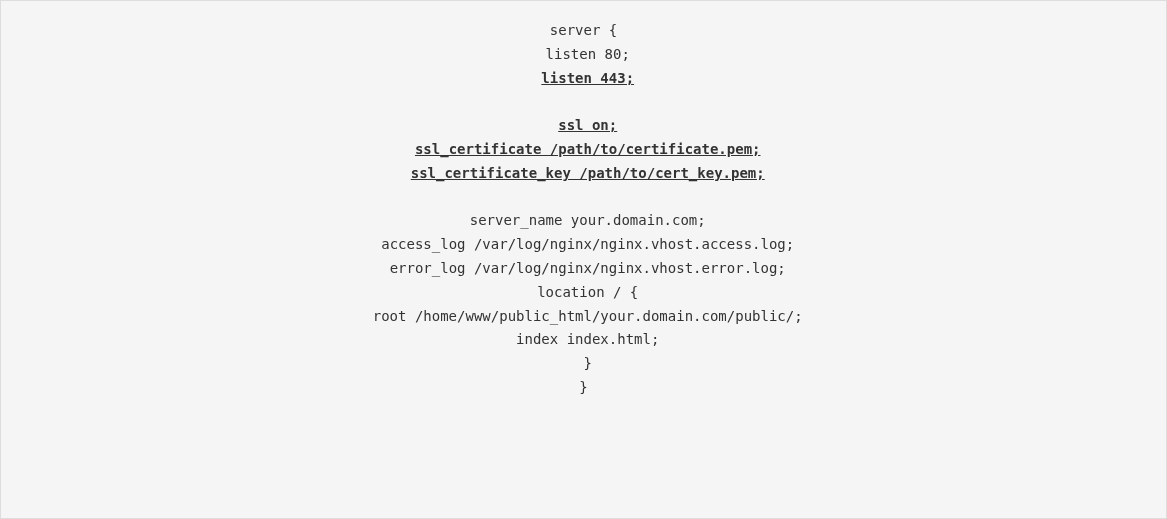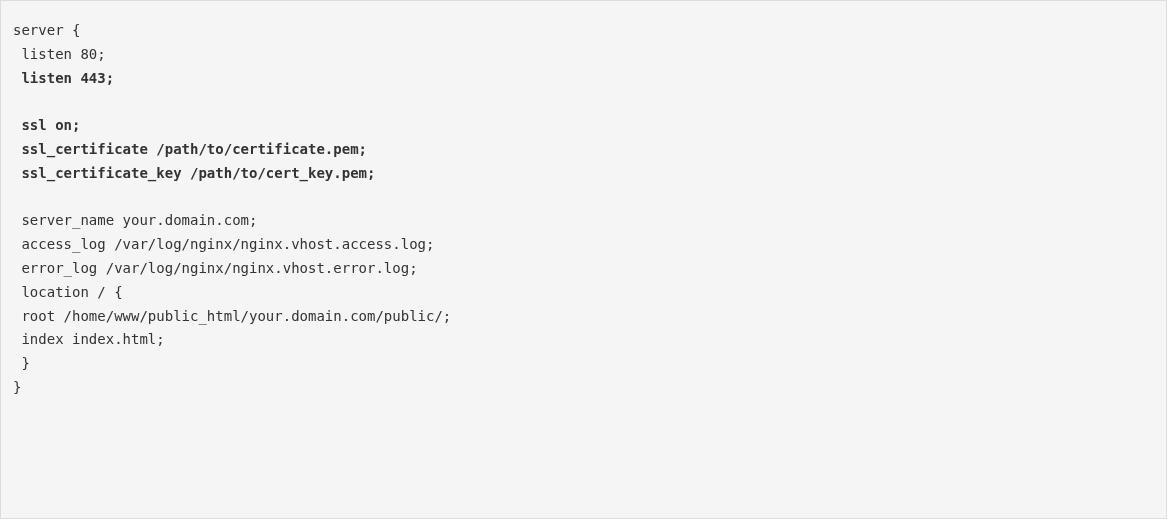--- a/index.html
+++ b/index.html
@@ -17,27 +17,29 @@
     }
     .code-block {
       background: #f5f5f5;
       border: 1px solid #dddddd;
       padding: 18px 12px;
       margin: 0;
       width: 1167px;
       min-height: 519px;
       white-space: pre;
       overflow-x: auto;
+      text-align: center;
     }
     .line {
       display: block;
     }
     .indent1 {
       padding-left: 1ch;
     }
     .bold {
       font-weight: bold;
+      text-decoration: underline;
     }
   </style>
 </head>
 <body>
 
 <pre class="code-block"><span class="line">server {</span><span class="line indent1">listen 80;</span><span class="line indent1 bold">listen 443;</span><span class="line"> </span><span class="line indent1 bold">ssl on;</span><span class="line indent1 bold">ssl_certificate /path/to/certificate.pem;</span><span class="line indent1 bold">ssl_certificate_key /path/to/cert_key.pem;</span><span class="line"> </span><span class="line indent1">server_name your.domain.com;</span><span class="line indent1">access_log /var/log/nginx/nginx.vhost.access.log;</span><span class="line indent1">error_log /var/log/nginx/nginx.vhost.error.log;</span><span class="line indent1">location / {</span><span class="line indent1">root /home/www/public_html/your.domain.com/public/;</span><span class="line indent1">index index.html;</span><span class="line indent1">}</span><span class="line">}</span></pre>
 
 </body></html>

